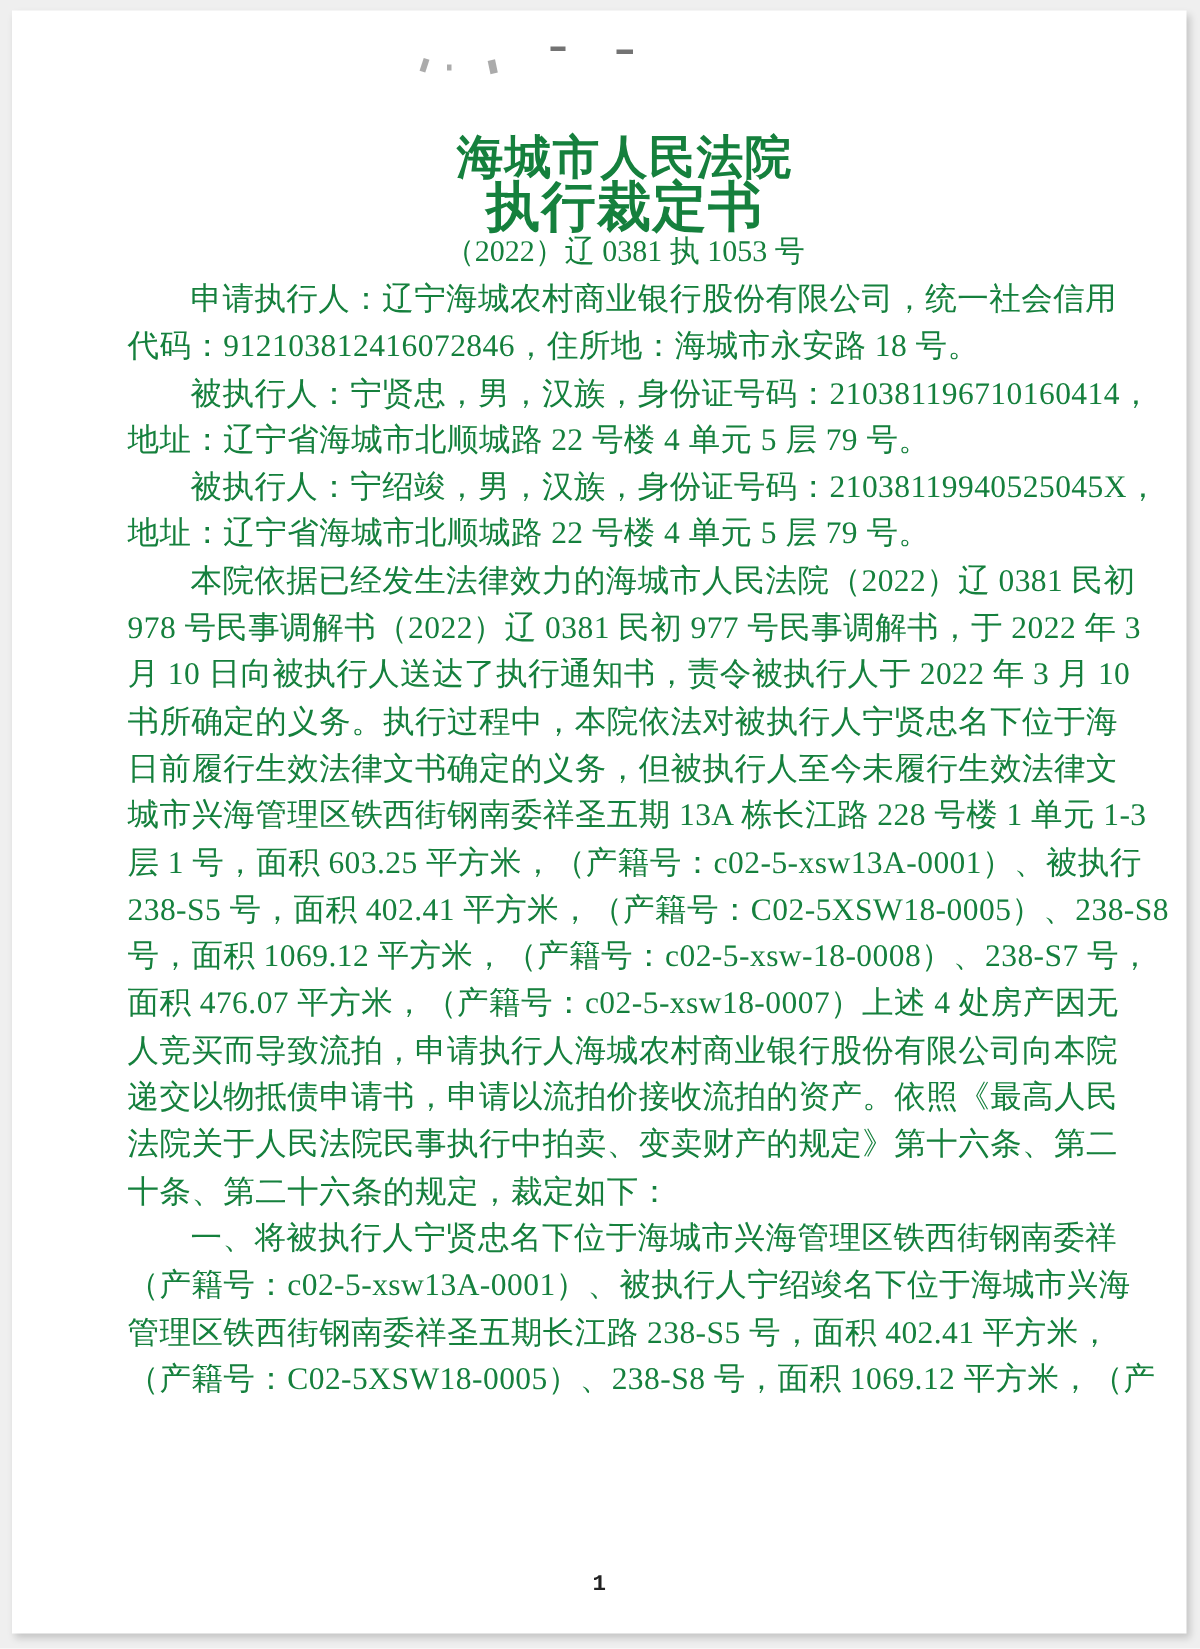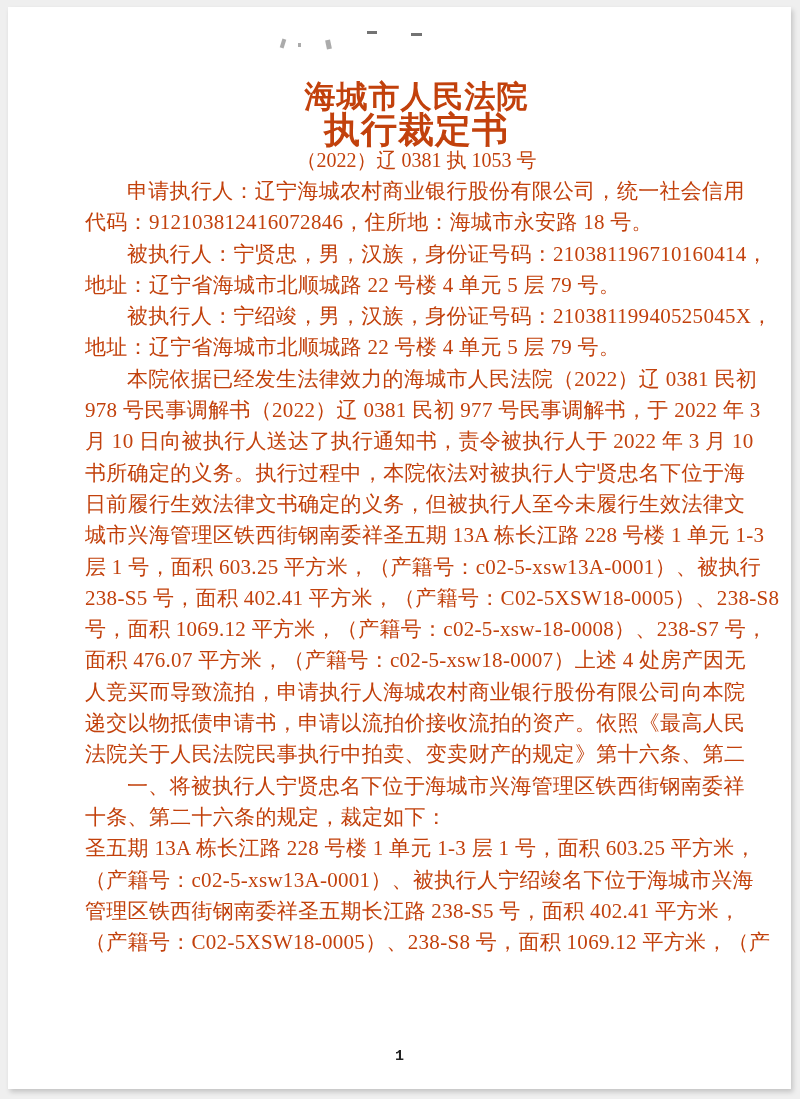--- a/index.html
+++ b/index.html
@@ -12,23 +12,23 @@
   }
   .page {
     position: absolute;
     left: 8px; top: 7px;
     width: 783px; height: 1082px;
     background: #ffffff;
     box-shadow: 2px 3px 5px rgba(0,0,0,0.18);
   }
   .content {
     position: absolute;
-    left: 77px; top: 0;
+    left: 77px; top: 8px;
     width: 663px;
-    color: #c2410c;
+    color: #15803d;
   }
   .court-name {
     margin-top: 72px;
     text-align: center;
     font-size: 31px;
     font-weight: bold;
     line-height: 35px;
     letter-spacing: 1px;
   }
   .doc-title {
@@ -100,23 +100,22 @@
       <div class="line">书所确定的义务。执行过程中，本院依法对被执行人宁贤忠名下位于海</div>
       <div class="line">日前履行生效法律文书确定的义务，但被执行人至今未履行生效法律文</div>
       <div class="line">城市兴海管理区铁西街钢南委祥圣五期 13A 栋长江路 228 号楼 1 单元 1-3</div>
       <div class="line">层 1 号，面积 603.25 平方米，（产籍号：c02-5-xsw13A-0001）、被执行</div>
       <div class="line">238-S5 号，面积 402.41 平方米，（产籍号：C02-5XSW18-0005）、238-S8</div>
       <div class="line">号，面积 1069.12 平方米，（产籍号：c02-5-xsw-18-0008）、238-S7 号，</div>
       <div class="line">面积 476.07 平方米，（产籍号：c02-5-xsw18-0007）上述 4 处房产因无</div>
       <div class="line">人竞买而导致流拍，申请执行人海城农村商业银行股份有限公司向本院</div>
       <div class="line">递交以物抵债申请书，申请以流拍价接收流拍的资产。依照《最高人民</div>
       <div class="line">法院关于人民法院民事执行中拍卖、变卖财产的规定》第十六条、第二</div>
+      <div class="line">十条、第二十六条的规定，裁定如下：</div>
       <div class="line indent">一、将被执行人宁贤忠名下位于海城市兴海管理区铁西街钢南委祥</div>
-      <div class="line">十条、第二十六条的规定，裁定如下：</div>
-      <div class="line">圣五期 13A 栋长江路 228 号楼 1 单元 1-3 层 1 号，面积 603.25 平方米，</div>
       <div class="line">（产籍号：c02-5-xsw13A-0001）、被执行人宁绍竣名下位于海城市兴海</div>
       <div class="line">管理区铁西街钢南委祥圣五期长江路 238-S5 号，面积 402.41 平方米，</div>
       <div class="line">（产籍号：C02-5XSW18-0005）、238-S8 号，面积 1069.12 平方米，（产</div>
     </div>
   </div>
 
   <div class="page-number">1</div>
 </div>
 
 </body></html>

